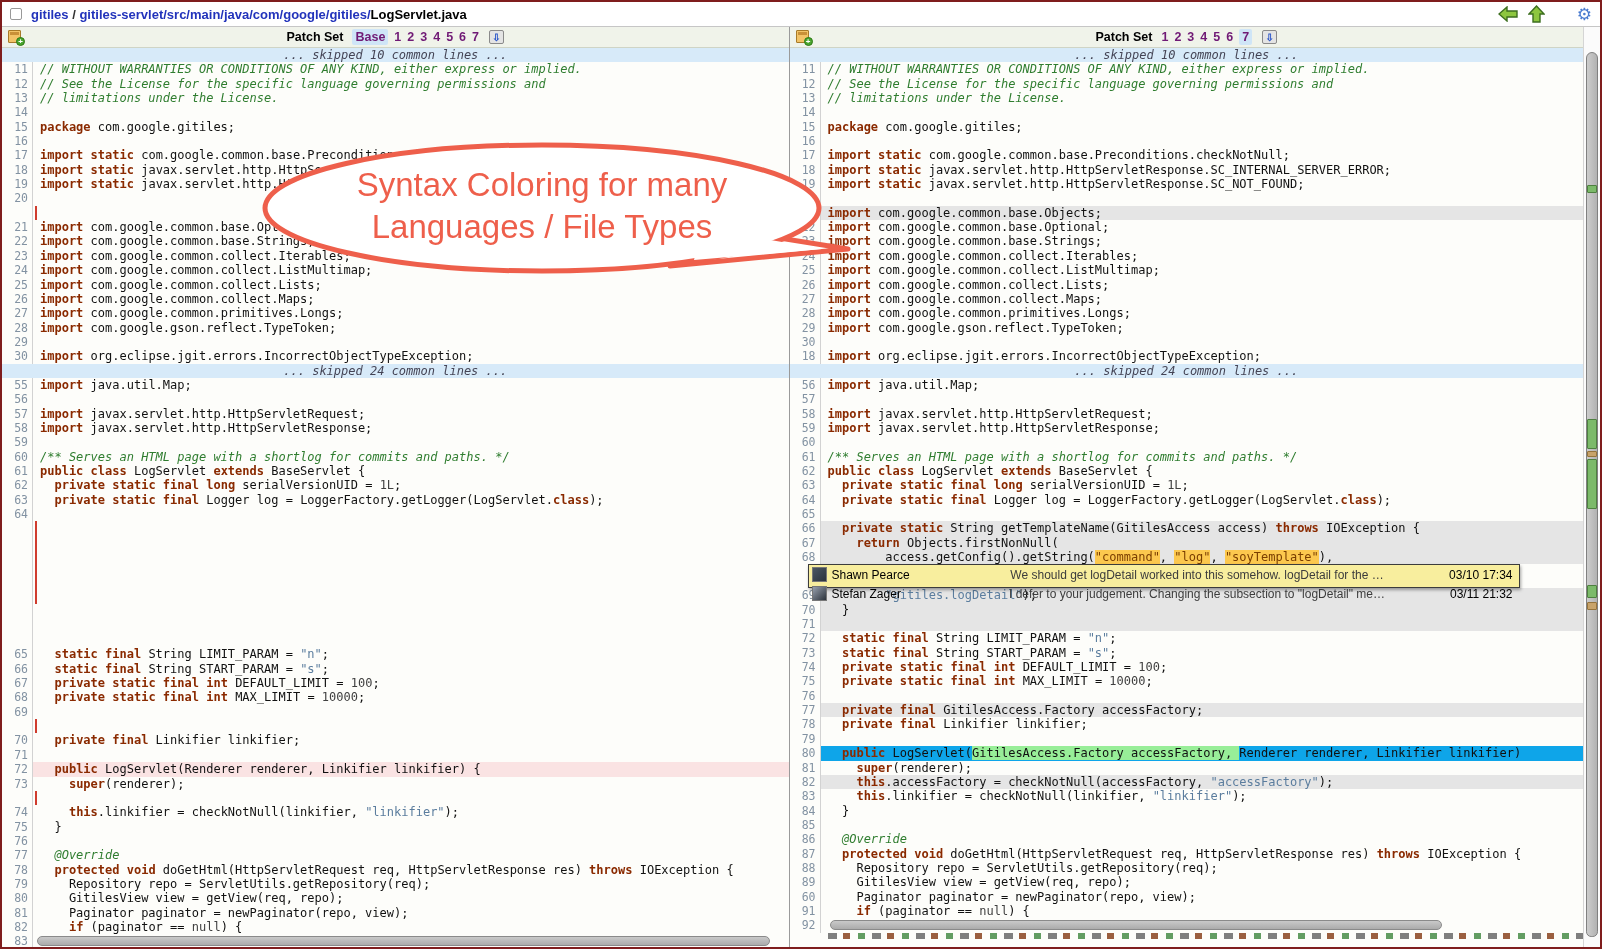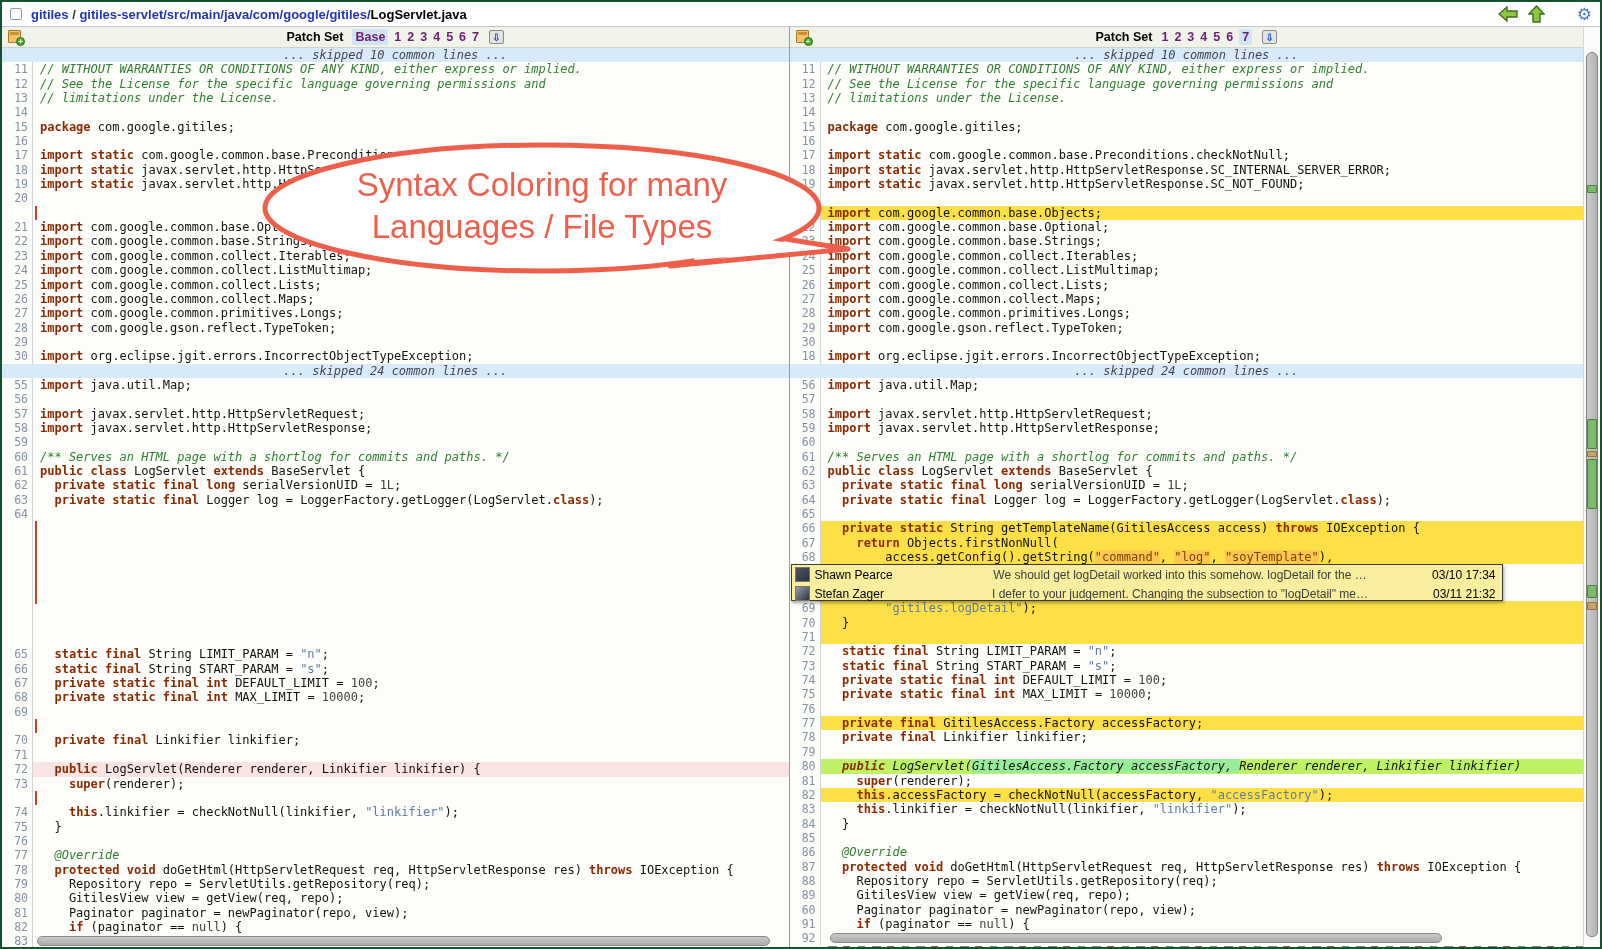--- a/index.html
+++ b/index.html
@@ -1,18 +1,18 @@
 <!DOCTYPE html>
 <html><head>
 <meta charset="utf-8">
 <style>
   :root{ --rowH:14.35px; }
   *{box-sizing:border-box;}
   html,body{margin:0;padding:0;background:#888;}
-  #frame{position:relative;width:1602px;height:949px;background:#fff;border:2px solid #14532d;overflow:hidden;
+  #frame{position:relative;width:1602px;height:949px;background:#fff;border:2px solid #7f1d1d;overflow:hidden;
          font-family:"Liberation Sans",sans-serif;}
   
   #topbar{height:25px;display:flex;align-items:center;border-bottom:1px solid #c6c6c6;background:#fff;padding:0 8px;}
   #cb{width:12px;height:12px;border:1px solid #999;border-radius:2px;background:#fff;margin-right:9px;}
   .crumb{font-size:13px;font-weight:bold;white-space:pre;}
   .crumb a{color:#2233bb;text-decoration:none;font-weight:bold;}
   .crumb .sep{color:#333;}
   .crumb .file{color:#000;}
   #topicons{margin-left:auto;display:flex;align-items:center;gap:10px;}
   #gear{color:#4a7bd0;font-size:17px;line-height:1;margin-left:22px;cursor:pointer;}
@@ -34,34 +34,34 @@
   .fdicon .doc:before{content:"";position:absolute;left:1px;top:1px;right:1px;height:3px;background:#c89038;}
   .fdicon .plus{position:absolute;right:-1px;bottom:-2px;width:9px;height:9px;background:#4aa52e;border:1px solid #2d7a14;
                 border-radius:50%;color:#fff;font-size:8px;line-height:8px;text-align:center;font-weight:bold;}
   
   .rows{font-family:"DejaVu Sans Mono","Liberation Mono",monospace;font-size:12px;}
   .row{height:var(--rowH);display:flex;position:relative;white-space:pre;line-height:var(--rowH);}
   .num{width:31px;min-width:31px;text-align:right;padding-right:4px;color:#8292a2;border-right:1px solid #d2d2d2;
        font-size:11.5px;cursor:pointer;background:#fdfdfa;}
   .codecell{flex:1;padding-left:7px;overflow:hidden;}
   .row-skip{background:#d7eaf9;justify-content:center;color:#445;font-style:italic;}
-  .bg-add .codecell{background:#fde047;}
+  .bg-add .codecell{background:#e5e5e5;}
   .bg-del .codecell{background:#fae3e3;}
-  .bg-addf .codecell{background:#bef264;font-style:italic;}
+  .bg-addf .codecell{background:#0ea5e9;}
   .tk-k{color:#8a2a00;font-weight:bold;}
   .tk-c{color:#2f7d2f;font-style:italic;}
   .tk-s{color:#5b7d9e;}
   .tk-l{color:#404040;}
   .tk-p{color:#111;}
   .tk-ih{background:#98ee98;color:#111;}
   .tk-sh{background:#fcc84e;color:#7a3e00;}
   .marker{position:absolute;left:33px;top:0;bottom:0;width:2px;background:#d03c2e;}
   .spacer{position:relative;}
   
-  .cbox{height:37px;margin-left:1px;width:712px;border:1px solid #3c3c3c;background:#f8ee9e;
+  .cbox{height:24px;margin-left:18px;width:712px;border:1px solid #3c3c3c;background:#f8ee9e;
         font-family:"Liberation Sans",sans-serif;font-size:12px;position:relative;z-index:3;box-shadow:1px 2px 3px rgba(0,0,0,.35);}
   .crow{height:19px;display:flex;align-items:center;cursor:pointer;}
   .avatar{width:15px;height:15px;margin:0 5px 0 3px;border:1px solid #777;}
   .cname{width:118px;color:#000;}
   .cmsg{flex:1;color:#3c3c3c;overflow:hidden;white-space:nowrap;text-align:center;}
   .ctime{width:74px;text-align:right;padding-right:6px;color:#000;}
   
   .hscroll{position:relative;}
   .hthumb{position:absolute;top:2px;height:10px;background:linear-gradient(#c9c9c9,#ababab);
           border:1px solid #8a8a8a;border-radius:6px;cursor:pointer;}

